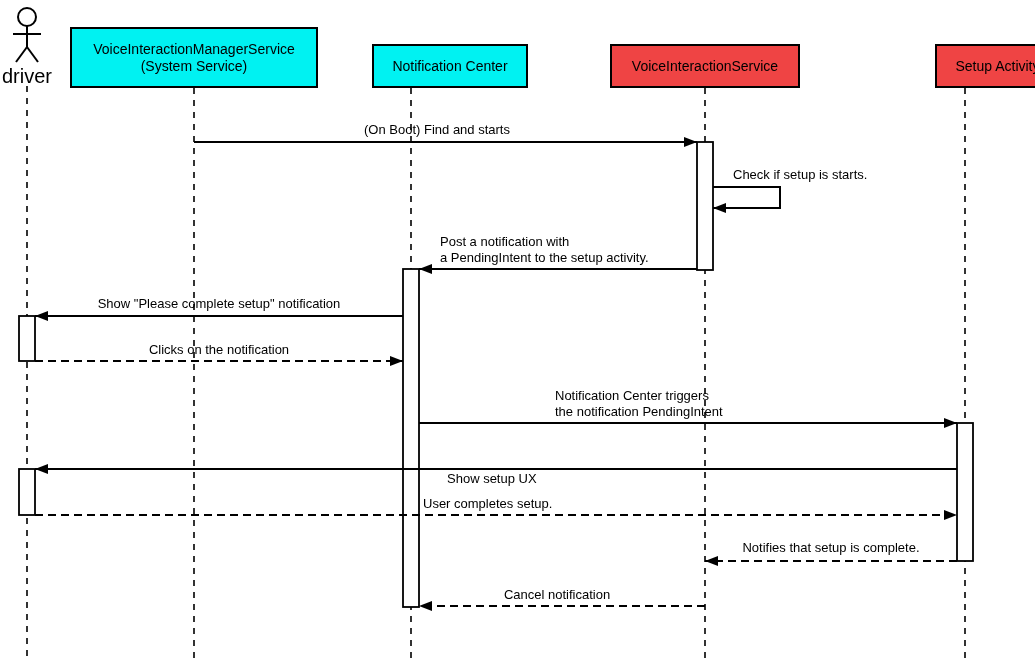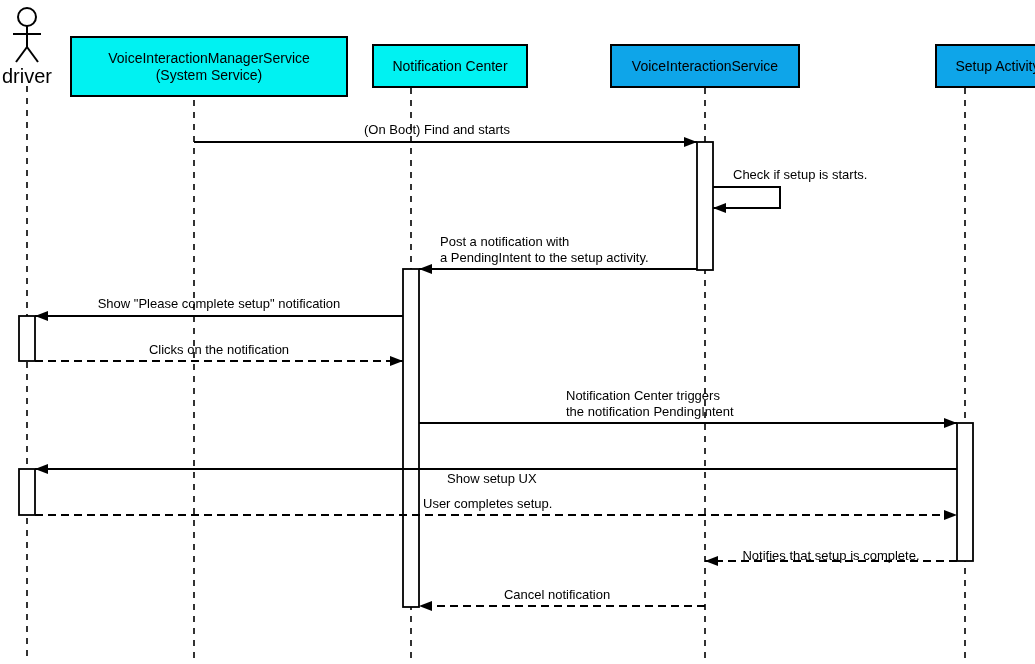--- a/index.html
+++ b/index.html
@@ -19,21 +19,21 @@
     border: 2px solid #000;
     display: flex;
     flex-direction: column;
     align-items: center;
     justify-content: center;
     text-align: center;
     font-size: 14px;
     line-height: 17px;
   }
   .cyan  { background: #00F2F2; }
-  .green { background: #0ea5e9; }
+  .green { background: #ef4444; }
   .msg {
     position: absolute;
     font-size: 13px;
     line-height: 16px;
     white-space: nowrap;
   }
   .center { transform: translateX(-50%); }
   .actor-label {
     position: absolute;
     font-size: 20px;
@@ -85,21 +85,21 @@
       <line x1="419" y1="423" x2="957" y2="423" marker-end="url(#arrow)"></line>
       <line x1="957" y1="469" x2="35" y2="469" marker-end="url(#arrow)"></line>
       <line x1="35" y1="515" x2="957" y2="515" marker-end="url(#arrow)" stroke-dasharray="8 5"></line>
       <line x1="957" y1="561" x2="705" y2="561" marker-end="url(#arrow)" stroke-dasharray="8 5"></line>
       <line x1="705" y1="606" x2="419" y2="606" marker-end="url(#arrow)" stroke-dasharray="8 5"></line>
     </g>
   </svg>
 
   <div class="actor-label" style="left:27px; top:65px;">driver</div>
 
-  <div class="pbox cyan" style="left:70px; top:27px; width:278px; height:61px;margin-top:9px;">
+  <div class="pbox cyan" style="left:70px; top:27px; width:248px; height:61px;">
     <div>VoiceInteractionManagerService</div>
     <div>(System Service)</div>
   </div>
   <div class="pbox cyan" style="left:332px; top:44px; width:156px; height:44px;margin-left:40px;">
     <div>Notification Center</div>
   </div>
   <div class="pbox green" style="left:610px; top:44px; width:190px; height:44px;">
     <div>VoiceInteractionService</div>
   </div>
   <div class="pbox green" style="left:903px; top:44px; width:125px; height:44px;margin-left:32px;">
@@ -112,26 +112,26 @@
 
   <div class="msg" style="left:440px; top:234px;">
     <div>Post a notification with</div>
     <div>a PendingIntent to the setup activity.</div>
   </div>
 
   <div class="msg center" style="left:219px; top:296px;">Show "Please complete setup" notification</div>
 
   <div class="msg center" style="left:219px; top:342px;">Clicks on the notification</div>
 
-  <div class="msg" style="left:555px; top:388px;margin-left:11px;">
+  <div class="msg" style="left:555px; top:388px;">
     <div>Notification Center triggers</div>
     <div>the notification PendingIntent</div>
   </div>
 
   <div class="msg" style="left:447px; top:451px;margin-top:20px;">Show setup UX</div>
 
   <div class="msg" style="left:423px; top:496px;">User completes setup.</div>
 
-  <div class="msg center" style="left:831px; top:540px;margin-top:8px;">Notifies that setup is complete.</div>
+  <div class="msg center" style="left:831px; top:540px;">Notifies that setup is complete.</div>
 
   <div class="msg center" style="left:557px; top:587px;">Cancel notification</div>
 
 </div>
 
 </body></html>

